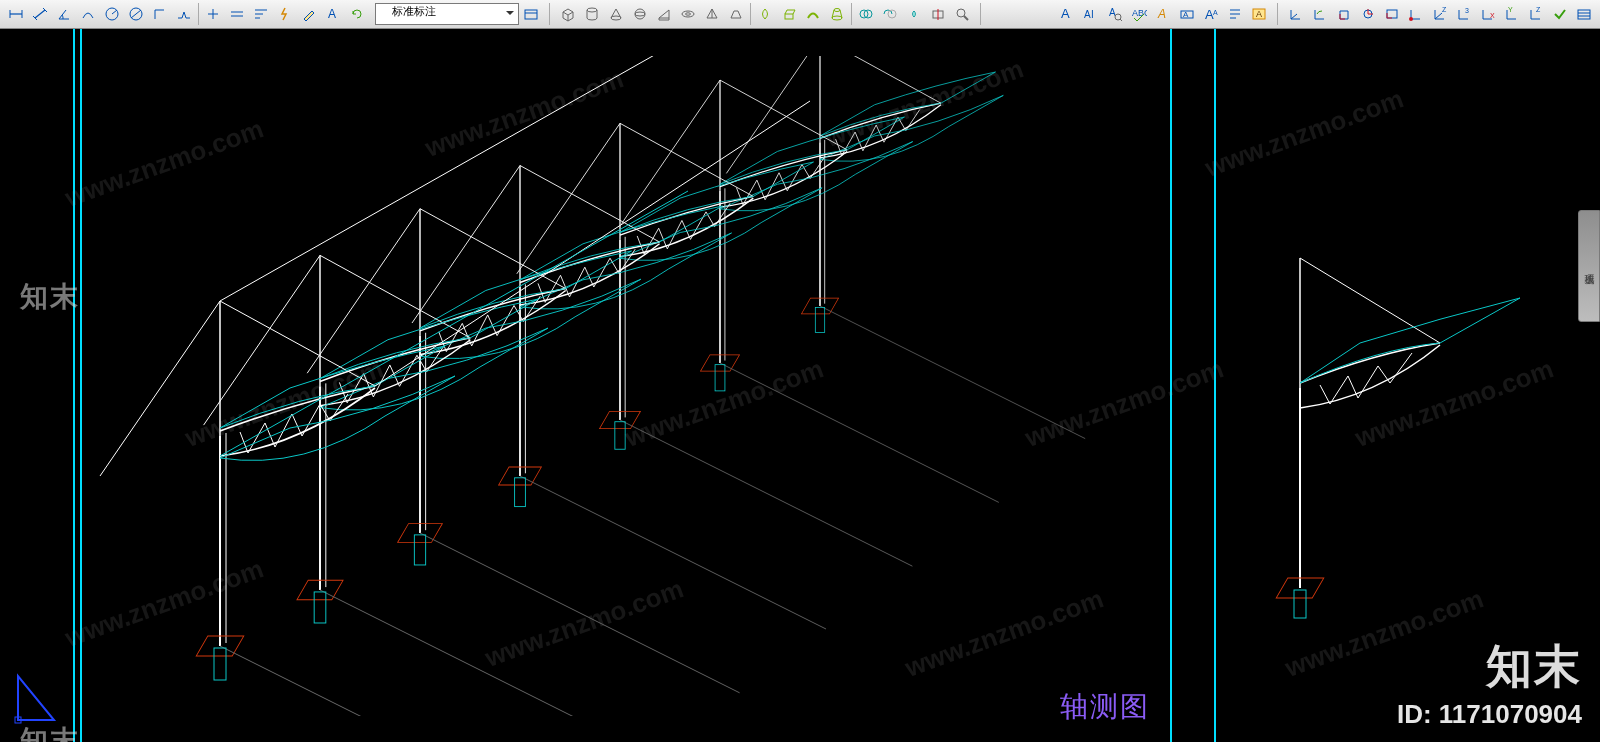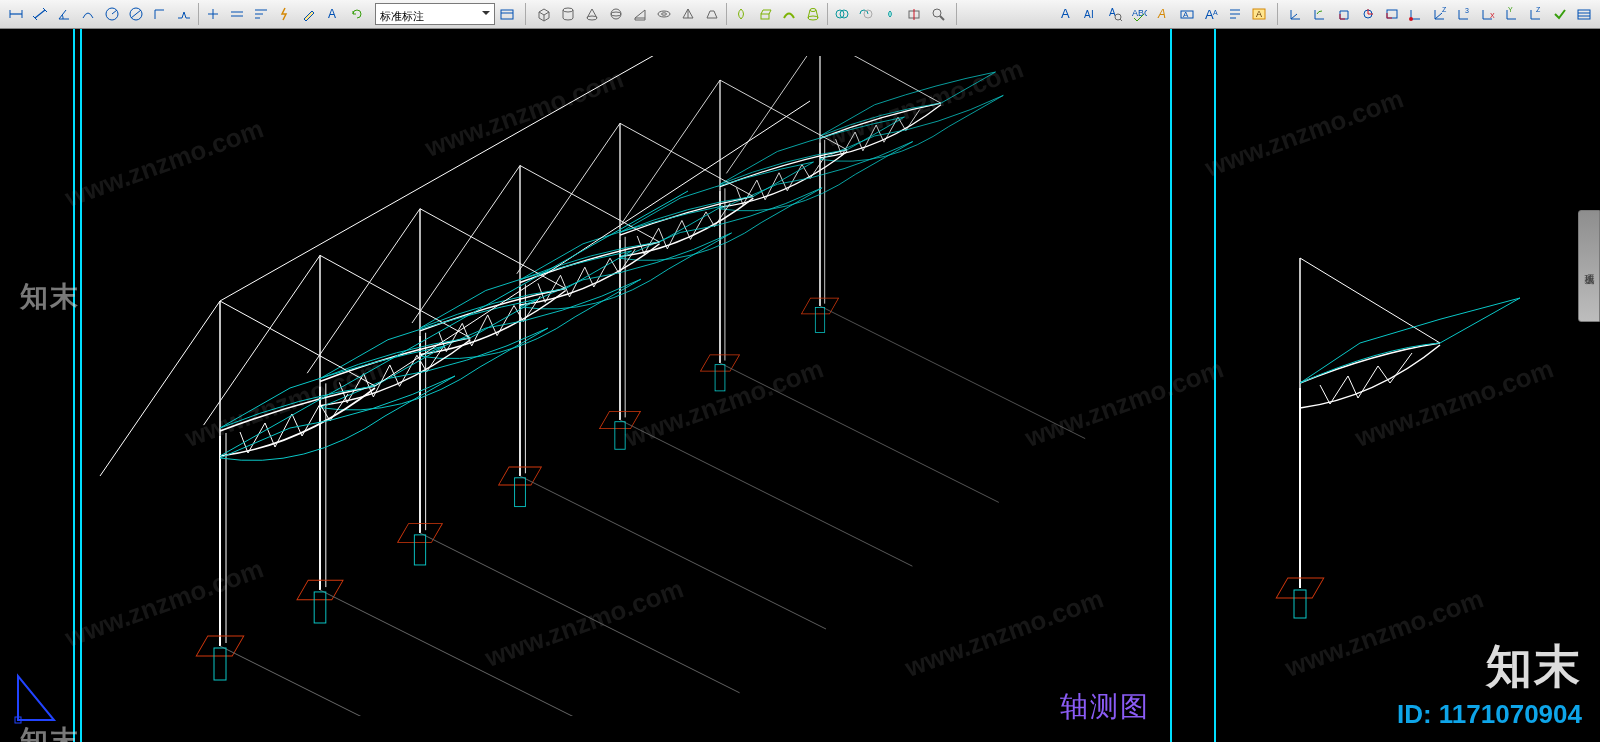--- a/index.html
+++ b/index.html
@@ -3,33 +3,33 @@
 <meta charset="utf-8">
 <style>
   html,body{margin:0;padding:0;width:1600px;height:742px;overflow:hidden;background:#000;font-family:"Microsoft YaHei",Arial,sans-serif;font-size:12px;color:#000}
   
   .toolbar{position:absolute;left:0;top:0;width:100%;height:28px;background:linear-gradient(#f6f6f6,#d8d8d8);border-bottom:1px solid #888;display:flex;align-items:center;z-index:30}
   .tb-group{display:flex;align-items:center;height:100%;padding:0 4px}
   .tb-sep{width:6px}
   .tb-divider{width:1px;height:22px;background:#aaa;margin:0 2px}
   .tb-btn{width:20px;height:20px;margin:0 1px;position:relative;border:1px solid transparent;background:transparent;display:flex;align-items:center;justify-content:center}
   .tb-btn svg{pointer-events:none}
-  .style-dd{width:110px;height:20px;background:#fff;border:1px solid #7a7a7a;font-size:11px;position:relative;display:flex;align-items:flex-end;padding:0 4px}
+  .style-dd{width:110px;height:20px;background:#fff;border:1px solid #7a7a7a;font-size:11px;position:relative;display:flex;align-items:flex-start;padding:0 16px}
   .style-dd:after{content:"";position:absolute;right:4px;top:7px;border:4px solid transparent;border-top-color:#333}
   
   .canvas-wrap{position:absolute;left:0;top:28px;right:0;bottom:0;background:#000}
   .frame-line{position:absolute;background:#00dfff}
   
   .ucs{position:absolute;left:12px;bottom:18px;width:60px;height:60px}
   .ucs svg{overflow:visible}
   
   .view-title{position:absolute;color:#8b5cf6;font-size:28px;letter-spacing:2px}
   
   .brand-cn{position:absolute;right:18px;bottom:44px;font-size:46px;font-weight:700;color:#dcdcdc;letter-spacing:2px}
-  .brand-id{position:absolute;right:18px;bottom:12px;font-size:26px;font-weight:600;color:#0ea5e9}
+  .brand-id{position:absolute;right:18px;bottom:12px;font-size:26px;font-weight:600;color:#e5e5e5}
   .brand-l{position:absolute;left:20px;font-size:28px;font-weight:700;color:rgba(220,220,220,.55);letter-spacing:2px}
   .wm-l1{top:250px}
   .wm-l2{top:700px}
   
   .right-palette{position:absolute;right:0;top:210px;width:20px;height:110px;border:1px solid #7a7a7a;background:linear-gradient(#8e8e8e,#bdbdbd);border-radius:3px 0 0 3px;z-index:25;display:flex;align-items:center;justify-content:center}
   .right-palette .gl{writing-mode:vertical-rl;font-size:10px;color:#444}
   
   .drawing{position:absolute;left:90px;top:28px;width:1080px;height:660px;}
   
   .wm-diag{position:absolute;color:rgba(160,160,160,.14);font-size:26px;font-weight:600;transform:rotate(-20deg);pointer-events:none;white-space:nowrap}

